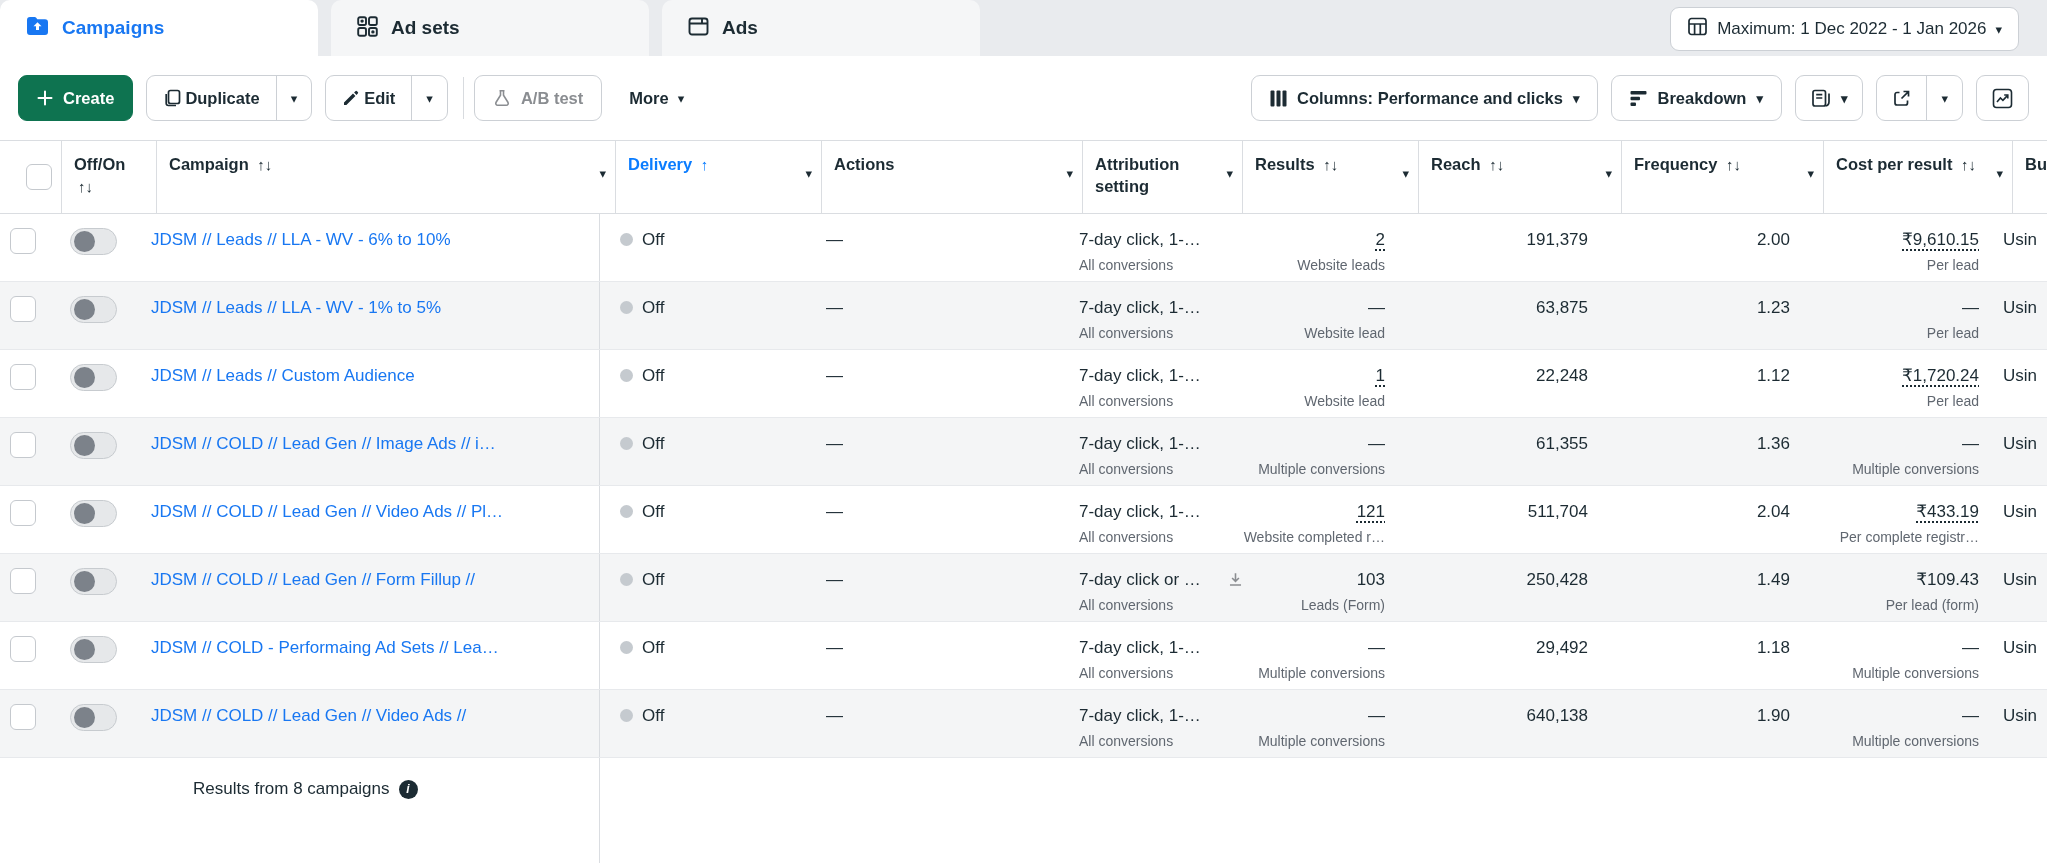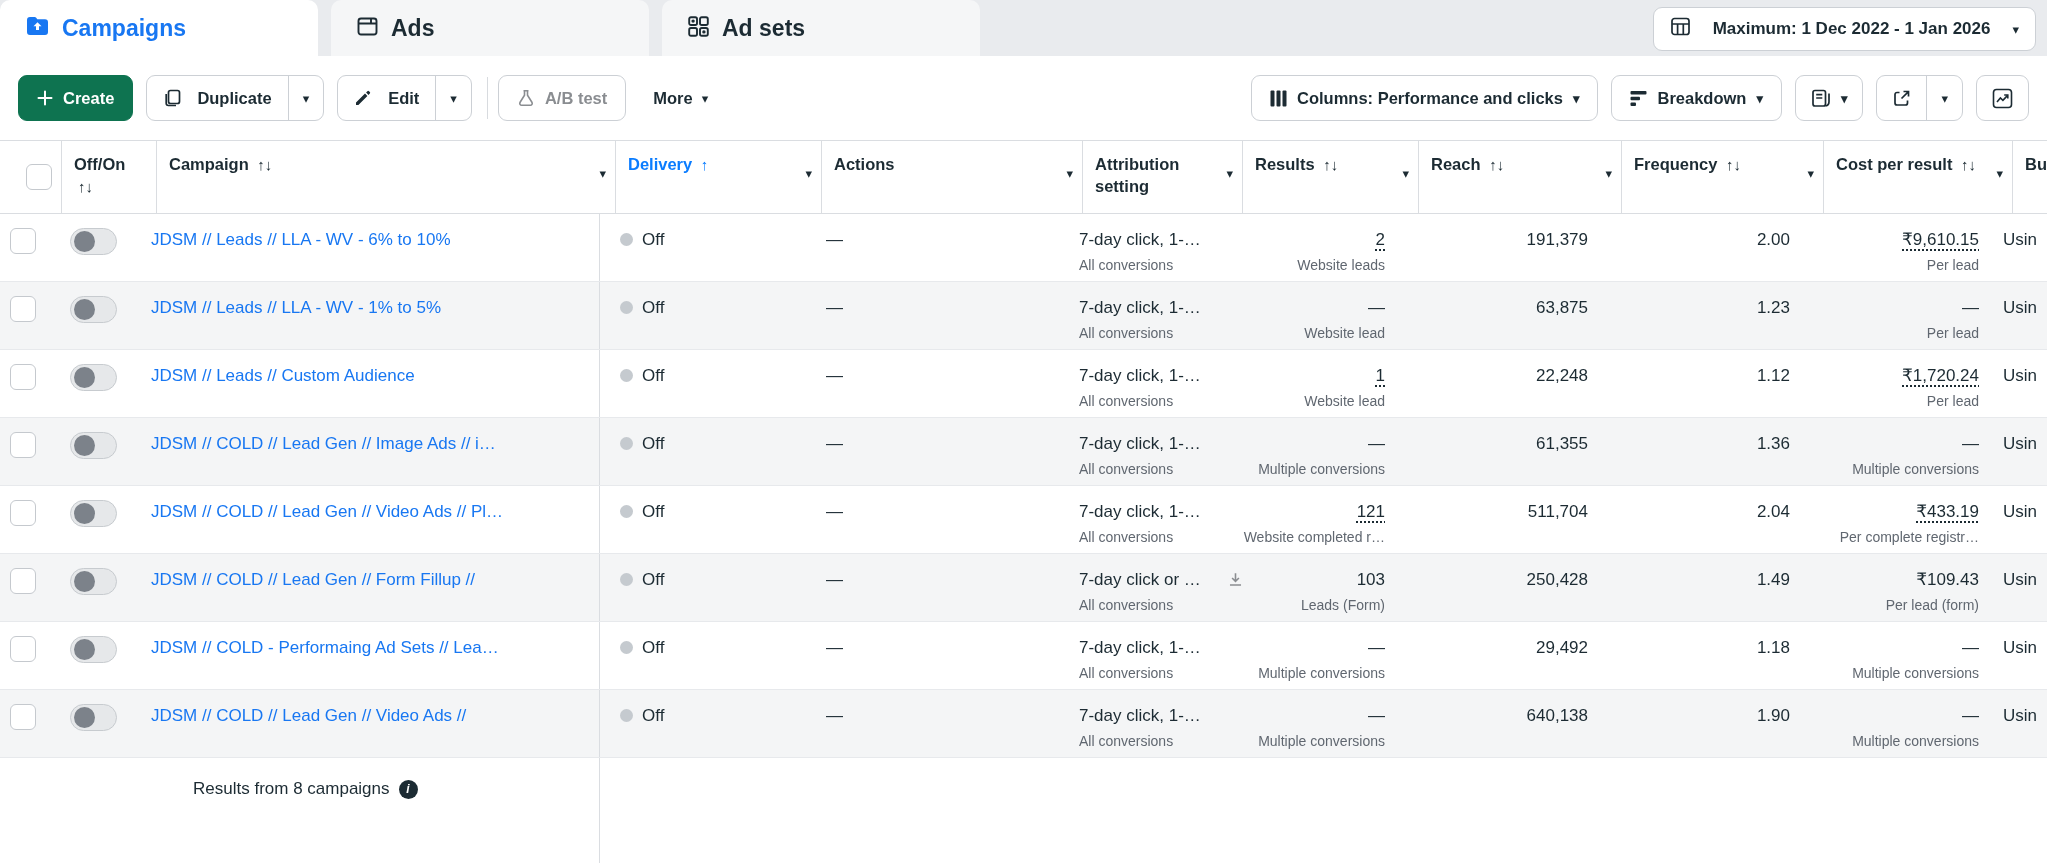--- a/index.html
+++ b/index.html
@@ -4,33 +4,33 @@
 <style>
   html,body{margin:0;padding:0;width:2047px;height:863px;overflow:hidden;background:#fff;
     font-family:"Liberation Sans","DejaVu Sans",sans-serif;color:#1c2b33;}
   .app{width:2047px;height:863px;display:flex;flex-direction:column;}
 
   
   .tabbar{height:56px;background:#e9ebee;display:flex;align-items:flex-end;position:relative;flex:0 0 auto;}
   .tab{height:56px;width:318px;margin-right:13px;border-radius:10px 10px 0 0;background:#f5f6f7;
     display:flex;align-items:center;gap:13px;padding-left:26px;box-sizing:border-box;cursor:pointer;}
   .tab.active{background:#ffffff;}
-  .tab-label{font-size:23px;font-weight:700;color:#1c2b33;}
+  .tab-label{font-size:19px;font-weight:700;color:#1c2b33;}
   .tab.active .tab-label{color:#1877f2;}
-  .datebtn{position:absolute;right:11px;top:7px;height:42px;background:#fff;border:1px solid #ccd0d5;
-    border-radius:9px;display:flex;align-items:center;gap:22px;padding:0 16px;font-size:17px;font-weight:700;}
+  .datebtn{position:absolute;right:28px;top:7px;height:42px;background:#fff;border:1px solid #ccd0d5;
+    border-radius:9px;display:flex;align-items:center;gap:9px;padding:0 16px;font-size:17px;font-weight:400;}
   .caret{font-size:13px;color:#1c2b33;line-height:1;}
 
   
   .toolbar{height:84px;background:#fff;display:flex;align-items:center;padding:0 18px;box-sizing:border-box;flex:0 0 auto;}
   .btn{height:46px;border:1px solid #ccd0d5;border-radius:9px;background:#fff;display:flex;align-items:center;
     gap:10px;padding:0 18px;font-size:16.5px;font-weight:700;color:#1c2b33;margin-right:13px;box-sizing:border-box;}
   .btn.green{background:#0e7350;border-color:#0e7350;color:#fff;}
   .split{display:flex;align-items:stretch;border:1px solid #ccd0d5;border-radius:9px;margin-right:13px;height:46px;box-sizing:border-box;}
-  .split .seg{display:flex;align-items:center;gap:16px;padding:0 16px;font-size:16.5px;font-weight:700;}
+  .split .seg{display:flex;align-items:center;gap:4px;padding:0 16px;font-size:16.5px;font-weight:700;}
   .split .seg.dd{border-left:1px solid #ccd0d5;padding:0 14px;}
   .plain{display:flex;align-items:center;gap:9px;font-size:16.5px;font-weight:700;padding:0 14px;margin-right:8px;}
   .vsep{width:1px;height:42px;background:#d8dbdf;margin:0 10px 0 2px;}
   .spacer{flex:1;}
   .disabled{color:#8a8d91;}
   .iconbtn{padding:0 15px;}
 
   
   .grid{display:grid;grid-template-columns:46px 95px 459px 206px 261px 160px 176px 203px 202px 189px 50px;}
   .thead{border-top:1px solid #dadde1;border-bottom:1px solid #dadde1;background:#fff;height:72px;flex:0 0 auto;padding-left:16px;}
@@ -83,39 +83,39 @@
         <svg width="23" height="20" viewBox="0 0 23 20">
           <path d="M1 4A3 3 0 0 1 4 1h4.6a2 2 0 0 1 1.6.8l1.1 1.5H19a3 3 0 0 1 3 3V16a3 3 0 0 1-3 3H4a3 3 0 0 1-3-3z" fill="#1877f2"></path>
           <path d="M11.5 6.2l4 4.1h-2.5v3.6h-3v-3.6H7.5z" fill="#ffffff"></path>
         </svg>
       </span>
       <span class="tab-label">Campaigns</span>
     </div>
     <div class="tab">
       <span>
         <svg width="21" height="21" viewBox="0 0 21 21" fill="none" stroke="#1c2b33" stroke-width="1.9">
-          <rect x="1.5" y="2.5" width="18" height="16" rx="2.5"></rect>
-          <path d="M1.5 7.5h18M14 2.5v5"></path>
-        </svg>
-      </span>
-      <span class="tab-label">Ads</span>
-    </div>
-    <div class="tab">
-      <span>
-        <svg width="21" height="21" viewBox="0 0 21 21" fill="none" stroke="#1c2b33" stroke-width="1.9">
           <rect x="1.2" y="1.2" width="7.8" height="7.8" rx="1.8"></rect>
           <rect x="12" y="1.2" width="7.8" height="7.8" rx="1.8"></rect>
           <rect x="1.2" y="12" width="7.8" height="7.8" rx="1.8"></rect>
           <rect x="12" y="12" width="7.8" height="7.8" rx="1.8"></rect>
           <circle cx="5.1" cy="5.1" r="1.7" fill="#1c2b33" stroke="none"></circle>
           <circle cx="15.9" cy="15.9" r="1.7" fill="#1c2b33" stroke="none"></circle>
         </svg>
       </span>
       <span class="tab-label">Ad sets</span>
     </div>
+    <div class="tab">
+      <span>
+        <svg width="21" height="21" viewBox="0 0 21 21" fill="none" stroke="#1c2b33" stroke-width="1.9">
+          <rect x="1.5" y="2.5" width="18" height="16" rx="2.5"></rect>
+          <path d="M1.5 7.5h18M14 2.5v5"></path>
+        </svg>
+      </span>
+      <span class="tab-label">Ads</span>
+    </div>
     <div class="datebtn">
       <span>
         <svg width="21" height="21" viewBox="0 0 21 21" fill="none" stroke="#1c2b33" stroke-width="1.7">
           <rect x="2" y="2.5" width="17" height="16" rx="2.5"></rect>
           <path d="M2 8h17M7.6 8v10.5M13.3 8v10.5"></path>
         </svg>
       </span>
       <span>Maximum: 1 Dec 2022 - 1 Jan 2026</span>
       <span class="caret">▾</span>
     </div>

